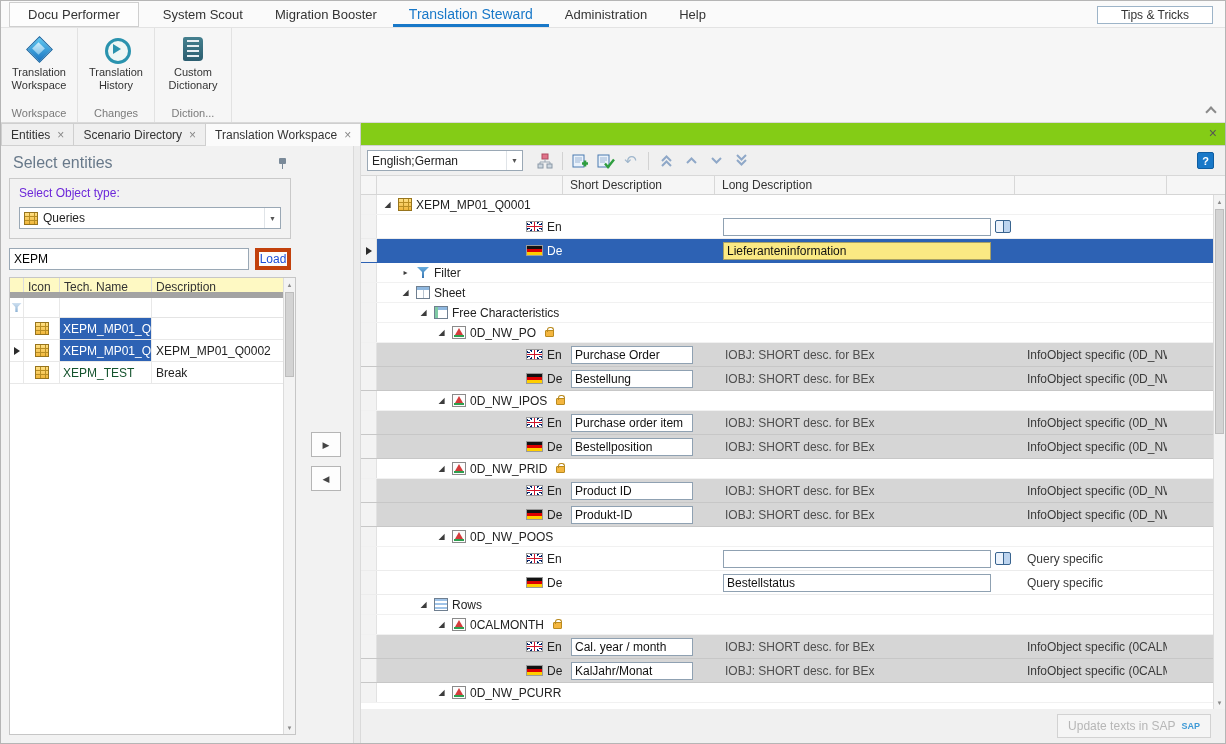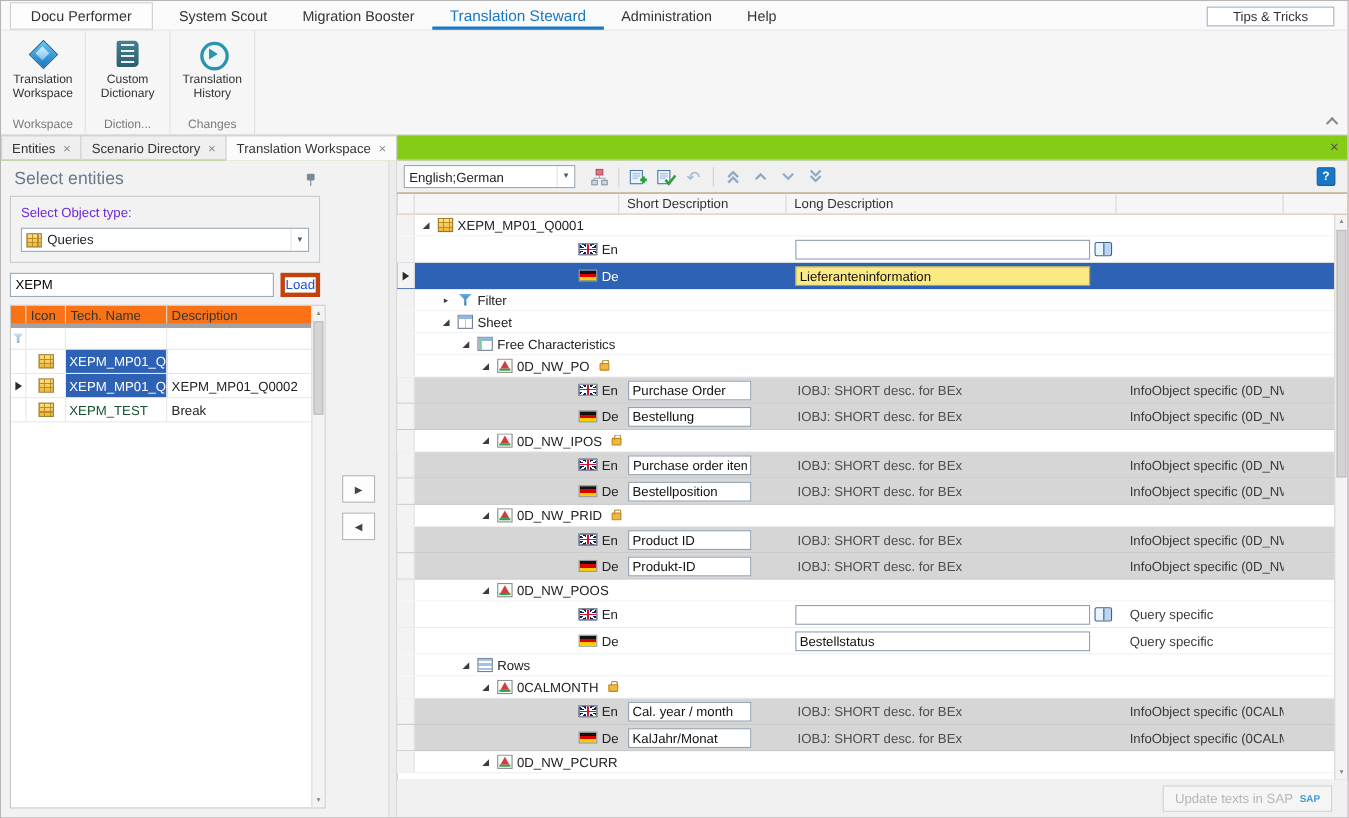--- a/index.html
+++ b/index.html
@@ -64,21 +64,21 @@
   .combo-text{flex:1;font-size:12px;color:#222;white-space:nowrap;overflow:hidden}
   .combo-arrow{width:16px;align-self:stretch;display:flex;align-items:center;justify-content:center;
                font-size:7px;color:#555;border-left:1px solid #e0e4e8}
   .search-row{display:flex;gap:6px;margin:9px 8px 0}
   .search-input{flex:1;height:22px;border:1px solid #9aa8b5;font:12px "Liberation Sans",sans-serif;padding:0 4px;background:#fff}
   .load-btn{width:36px;height:22px;background:#fdfdfd;border:4px solid #c2410c;font:12px "Liberation Sans",sans-serif;color:#1d4ed8;cursor:pointer}
 
   
   .lt{flex:1;margin:7px 0 8px 8px;width:287px;border:1px solid #c6c6c6;background:#fff;display:flex;overflow:hidden}
   .lt-main{flex:1;display:flex;flex-direction:column;overflow:hidden}
-  .lt-hrow{display:flex;height:20px;background:#f97316;border-bottom:4px solid #a3a3a3;flex:none}
+  .lt-hrow{display:flex;height:20px;background:#fef9c3;border-bottom:6px solid #a3a3a3;flex:none}
   .lt-hcell{font-size:12px;color:#333;padding:2px 0 0 4px;border-right:1px solid #dcdcdc;overflow:hidden;white-space:nowrap}
   .lt-ind{width:14px;flex:none;border-right:1px solid #e8e8e8;display:flex;align-items:center;justify-content:center}
   .lt-icon{width:36px;flex:none;border-right:1px solid #e8e8e8;display:flex;align-items:center;justify-content:center}
   .lt-tech{width:92px;flex:none;border-right:1px solid #e8e8e8;font-size:12px;color:#14532d;padding:0 3px;display:flex;align-items:center;white-space:nowrap;overflow:hidden}
   .lt-tech.sel{background:#2d62b4;color:#fff}
   .lt-desc{flex:1;font-size:12px;color:#222;padding:0 4px;display:flex;align-items:center;white-space:nowrap;overflow:hidden}
   .lt-frow{display:flex;height:20px;border-bottom:1px solid #e4e4e4;flex:none}
   .lt-row{display:flex;height:22px;border-bottom:1px solid #e8e8e8;flex:none;cursor:default}
   .lt-fill{flex:1}
   .funnel{width:10px;height:9px;background:linear-gradient(#cfe0f0,#8fb4d6);
@@ -127,21 +127,21 @@
   .lang-head{justify-content:flex-end;padding-right:0}
   .expander{width:13px;flex:none;text-align:center;font-size:8px;color:#3c3c3c;cursor:pointer}
   .g-label{font-size:12px;color:#222}
   .lang-label{font-size:12px;color:#222;width:16px}
   .selected .lang-label,.selected .g-info{color:#fff}
   .g-short{width:152px;flex:none;display:flex;align-items:center}
   .g-long{width:300px;flex:none;display:flex;align-items:center}
   .g-info{width:152px;flex:none;font-size:12px;color:#3a3a3a;padding-left:12px;white-space:nowrap;overflow:hidden}
   .g-extra{flex:1}
   .g-field{height:18px;border:1px solid #8fa1b2;background:#fff;font:12px "Liberation Sans",sans-serif;
-           color:#111;padding:0 3px;margin-left:8px;width:112px}
+           color:#111;padding:0 3px;margin-left:8px;width:122px}
   .g-field.long{width:268px}
   .g-field.yellow{background:#fbe983;border-color:#a7a065}
   .iobj{font-size:12px;color:#4e4e4e;padding-left:10px;white-space:nowrap}
   .book-btn{display:inline-block;width:16px;height:13px;margin-left:4px;flex:none;cursor:pointer;position:relative;
             background:linear-gradient(to right,#eaf2fc 48%,#bcd4ef 52%);border:1px solid #39648f;border-radius:2px}
   .book-btn::after{content:'';position:absolute;left:50%;top:0;bottom:0;width:1px;background:#39648f}
   .lock{position:relative;display:inline-block;width:9px;height:7px;margin:2px 0 0 5px;flex:none;
         background:#f4b63f;border:1px solid #b98a1f;border-radius:1px}
   .lock::before{content:'';position:absolute;left:1px;top:-4px;width:5px;height:4px;border:1px solid #b98a1f;border-bottom:none;border-radius:3px 3px 0 0}
 
@@ -204,34 +204,34 @@
             <div class="rb-btn">
               <div class="rb-icon rb-diamond"></div>
               <div class="rb-label">Translation Workspace</div>
             </div>
           </div>
           <div class="rb-group-label">Workspace</div>
         </div>
         <div class="rb-group">
           <div class="rb-btns">
             <div class="rb-btn">
+              <div class="rb-icon rb-history"></div>
+              <div class="rb-label">Translation History</div>
+            </div>
+          </div>
+          <div class="rb-group-label">Changes</div>
+        </div>
+        <div class="rb-group">
+          <div class="rb-btns">
+            <div class="rb-btn">
               <div class="rb-icon rb-book"></div>
               <div class="rb-label">Custom Dictionary</div>
             </div>
           </div>
           <div class="rb-group-label">Diction...</div>
-        </div>
-        <div class="rb-group">
-          <div class="rb-btns">
-            <div class="rb-btn">
-              <div class="rb-icon rb-history"></div>
-              <div class="rb-label">Translation History</div>
-            </div>
-          </div>
-          <div class="rb-group-label">Changes</div>
         </div>
       </div>
     <div class="rb-collapse"></div>
   </div>
 
   <div class="tabbar">
     <div class="dtabs">
         <div class="dtab">
           <span class="dtab-label">Entities</span>
           <span class="dtab-close">×</span>

